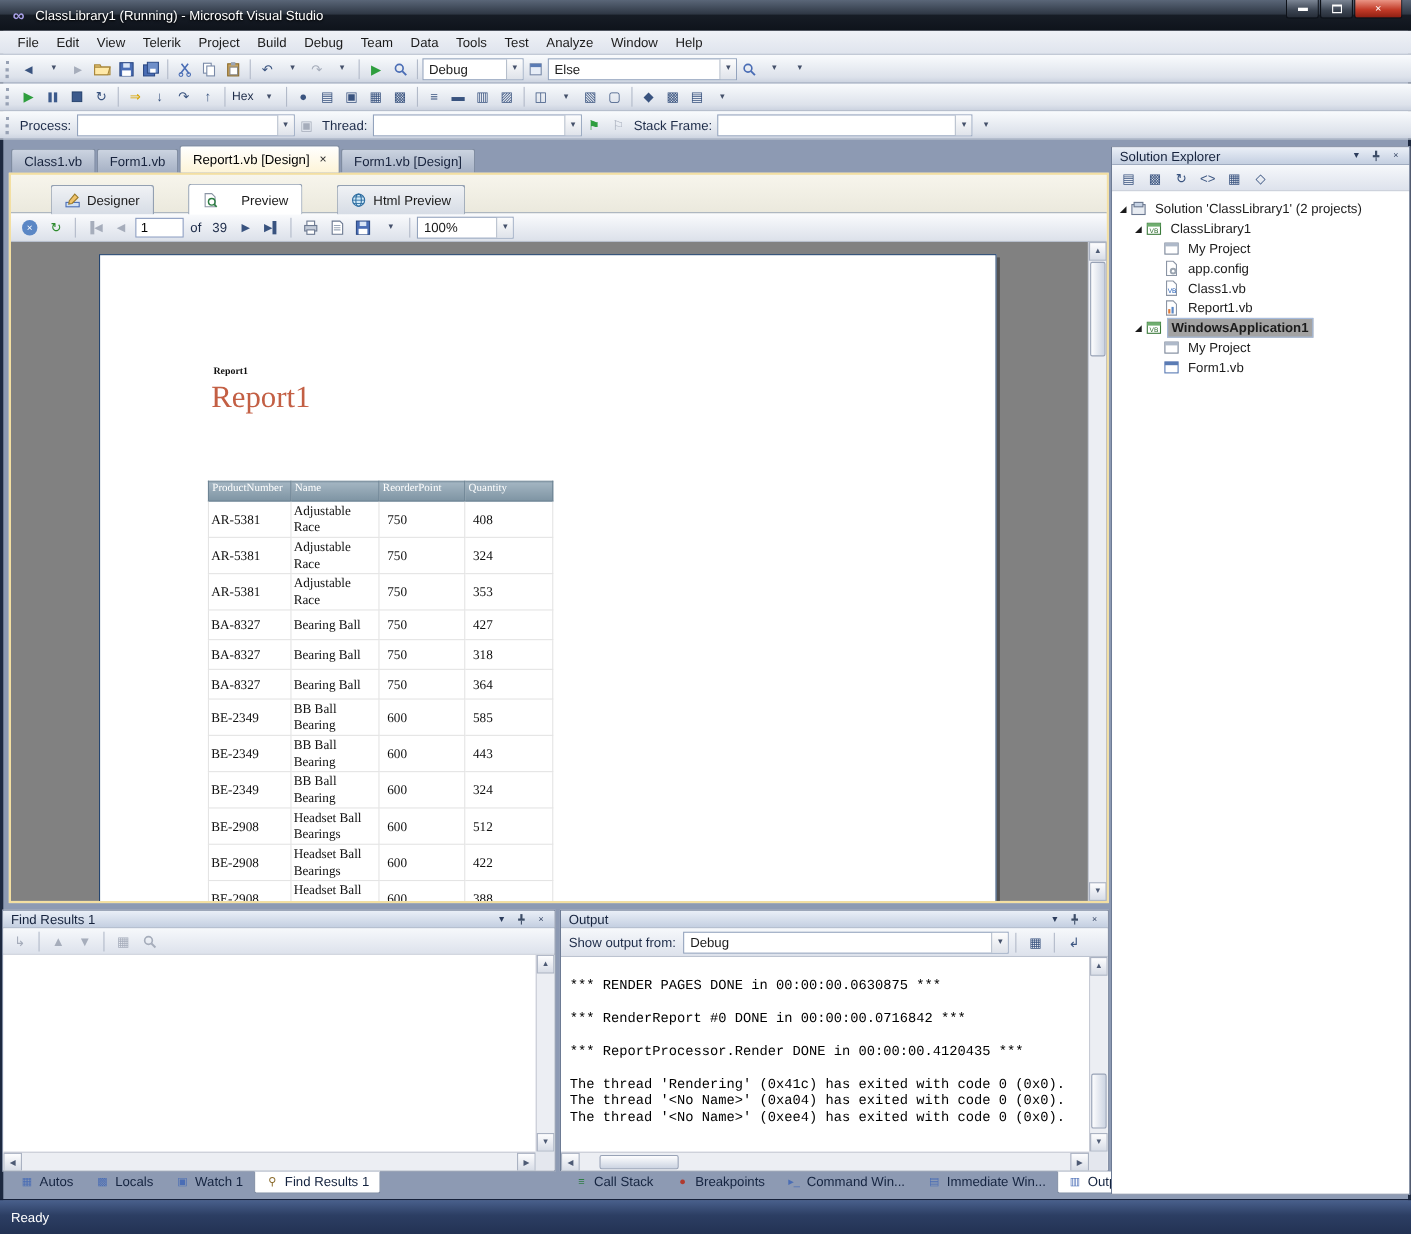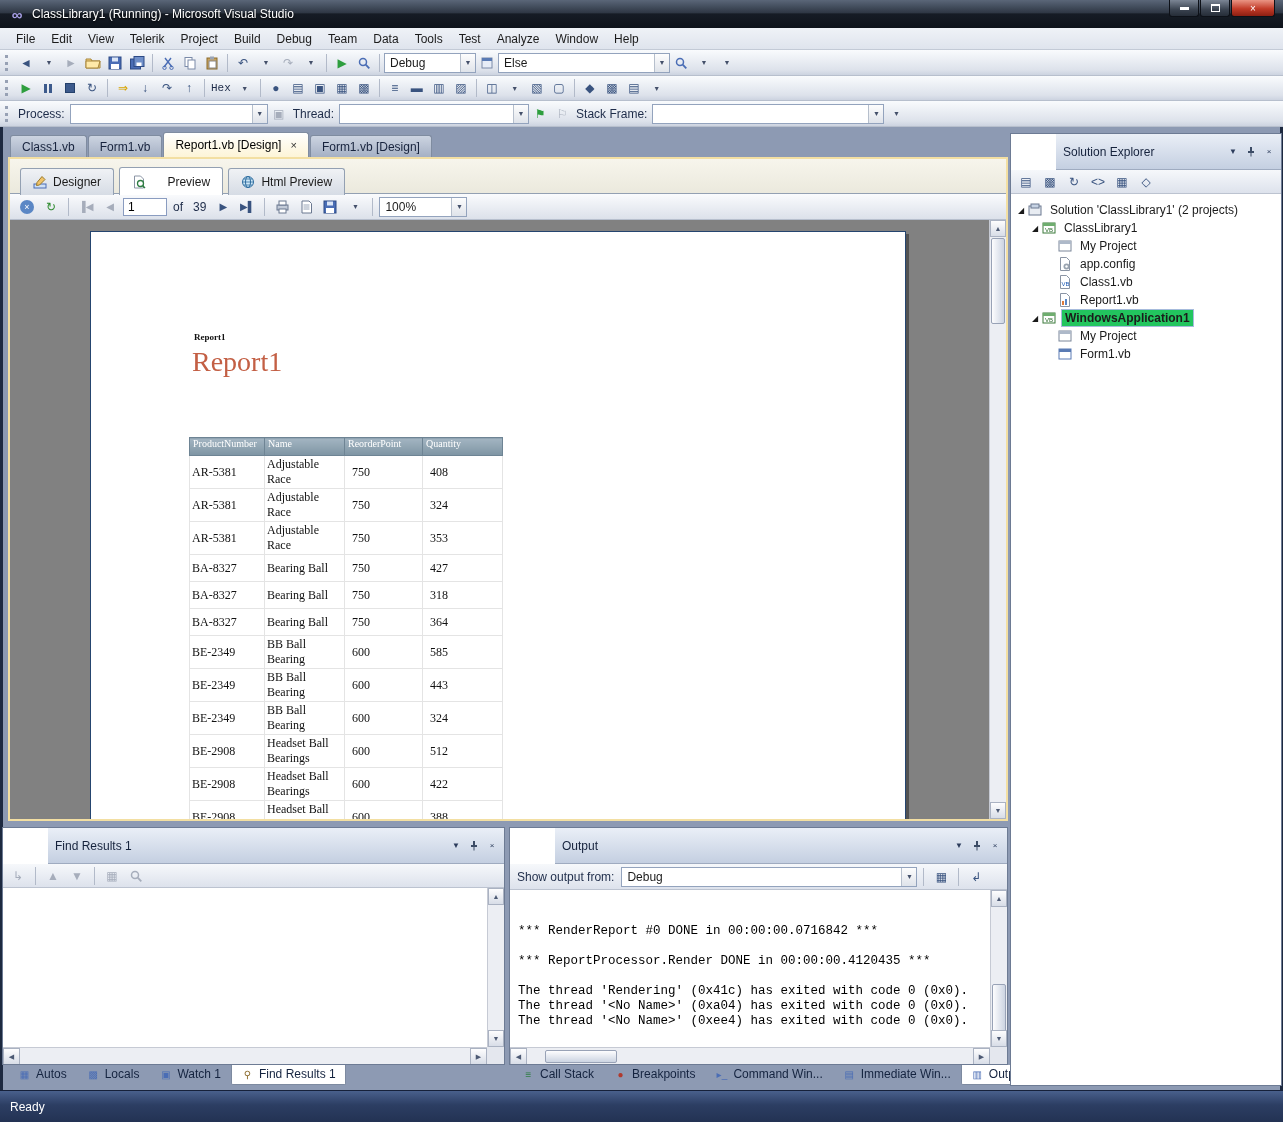--- a/index.html
+++ b/index.html
@@ -33,21 +33,21 @@
   .tbar { position:absolute; left:0; right:0; display:flex; align-items:center;
     background:linear-gradient(#f9fbfd,#dde2eb 80%,#ccd3e0); border-bottom:1px solid #b7bfcd; }
   .tb1 { top:50px; height:26px; }
   .tb2 { top:76px; height:25px; }
   .tb3 { top:101px; height:26px; }
   .grip { width:4px; height:16px; margin:0 6px 0 5px; border-left:3px dotted #97a1b4; }
   .tbtn { min-width:22px; height:20px; padding:0 2px; display:inline-flex; align-items:center;
     justify-content:center; color:#39537f; font-size:12px; border-radius:2px; }
   .tbtn.green { color:#2e9e3e; }
   .tbtn.dis { color:#a6adbb; }
-  .tbtn .txt { font-size:11px; color:#1e2c49;font-family:Liberation Mono, monospace; }
+  .tbtn .txt { font-size:11px; color:#1e2c49; }
   .tsep { width:1px; height:18px; background:#b2bac9; margin:0 4px; }
   .drop { font-size:7px; color:#44506a; margin-left:1px; }
   .combo { height:20px; background:#fff; border:1px solid #93a3bd; display:inline-flex; align-items:center; }
   .combo .cbtext { flex:1; padding:0 5px; white-space:nowrap; overflow:hidden; font-size:12px; }
   .combo .cbarrow { width:15px; height:100%; display:flex; align-items:center; justify-content:center;
     font-size:7px; background:linear-gradient(#fdfdfd,#dfe3ea); border-left:1px solid #b6bfcc; color:#44506a; }
   .tlabel { color:#1e2c49; margin:0 5px 0 3px; }
 
   
   .doc-tabs { position:absolute; top:131px; left:0; width:1008px; height:26px;
@@ -58,21 +58,21 @@
   .dtab.active { height:25px; background:linear-gradient(#ffffff,#fdf4d7); color:#000; z-index:2;margin-top:36px; }
   .close-x { margin-left:9px; font-size:11px; color:#333; line-height:1; }
 
   
   .editor { position:absolute; left:8px; top:157px; width:1000px; height:664px;
     border:2px solid #f3dfa2; background:#f1efe4; display:flex; flex-direction:column; }
   .view-tabs { height:35px; padding:7px 0 0 10px; border-bottom:1px solid #93a0b2;
     background:linear-gradient(#f7f5ec,#ebe9dd); }
   .vtab { display:inline-flex; align-items:center; gap:6px; height:27px; padding:0 12px;
     border:1px solid #93a0b2; border-bottom:none; border-radius:3px 3px 0 0;
-    background:linear-gradient(#f0f2f5,#d6dce5); margin-right:2px; position:relative; top:1px; }
+    background:linear-gradient(#f0f2f5,#d6dce5); margin-right:2px; position:relative; top:1px;margin-left:26px; }
   .vtab.active { background:#fff; height:28px; z-index:3;gap:21px; }
   .pv-toolbar { height:26px; display:flex; align-items:center; gap:2px; padding-left:6px;
     background:linear-gradient(#fafbfd,#dce1ea); border-bottom:1px solid #b7bfcd; }
   .circle-x { width:14px; height:14px; border-radius:50%; background:#5b87c5; color:#fff;
     display:inline-flex; align-items:center; justify-content:center; font-size:9px; }
   .page-input { width:44px; height:18px; border:1px solid #8a9cc0; font-size:12px; padding:0 4px;
     font-family:"Liberation Sans",sans-serif; }
   .of-lbl { margin:0 4px; color:#1e2c49; }
   .navg { font-size:10px; }
   .viewport { flex:1; position:relative; background:#818181; overflow:hidden; }
@@ -102,22 +102,22 @@
   .vsb .sb-btn { width:100%; }
   .vsb .sb-down { position:absolute; bottom:0; left:0; right:0; }
   .vthumb { position:absolute; left:1px; right:1px; background:linear-gradient(90deg,#fdfdfe,#ccd4e2);
     border:1px solid #98a2b6; border-radius:2px; }
   .hthumb { position:absolute; top:2px; height:13px; background:linear-gradient(#fdfdfe,#ccd4e2);
     border:1px solid #98a2b6; border-radius:2px; }
   .sb-corner { position:absolute; right:0; bottom:0; width:17px; height:17px; background:#e4e7ee; }
 
   
   .panel { position:absolute; border:1px solid #6d7b94; background:#fff; display:flex; flex-direction:column; }
-  .panel-title { height:36px; background:linear-gradient(#eaeff7,#c4cfe1); border-bottom:1px solid #9fabc0;
-    display:flex; align-items:center; padding:0 4px 0 7px; color:#15223c;margin-left:45px; }
+  .panel-title { height:16px; background:linear-gradient(#eaeff7,#c4cfe1); border-bottom:1px solid #9fabc0;
+    display:flex; align-items:center; padding:0 4px 0 7px; color:#15223c; }
   .pt-btn { width:16px; height:15px; margin-left:2px; display:flex; align-items:center;
     justify-content:center; font-size:8px; color:#2c3c5c; }
   .panel-toolbar { height:24px; display:flex; align-items:center; gap:2px; padding-left:4px;
     background:linear-gradient(#f6f8fb,#dde2ec); border-bottom:1px solid #bcc3d0; }
   .panel-body { flex:1; position:relative; background:#fff; overflow:hidden; }
   .out-wrap { position:absolute; inset:4px 17px 17px 8px; overflow:hidden; }
   .out-line { height:15px; font-family:"Liberation Mono",monospace; font-size:12.5px;
     white-space:pre; color:#000; }
 
   
@@ -129,21 +129,21 @@
     font-size:10px; }
 
   
   .solution-explorer { position:absolute; left:1010px; top:133px; width:272px; height:953px;
     border:1px solid #6d7b94; background:#fff; display:flex; flex-direction:column; }
   .se-tree { flex:1; background:#fff; padding-top:7px; overflow:hidden; }
   .tree-row { height:18px; display:flex; align-items:center; white-space:nowrap; }
   .tw-arrow { width:12px; font-size:8px; color:#1a1a1a; text-align:center; flex:0 0 12px; }
   .tree-ico { width:16px; height:16px; margin-right:4px; flex:0 0 16px; display:inline-flex; }
   .tree-lbl { padding:1px 3px; }
-  .tree-lbl.selected { background:#22c55e; border:1px solid #a6bbdc; font-weight:bold; }
+  .tree-lbl.selected { background:#a3a3a3; border:1px solid #a6bbdc; font-weight:bold; }
   .ind0 { padding-left:4px; } .ind1 { padding-left:18px; } .ind2 { padding-left:46px; }
 
   
   .statusbar { position:absolute; left:0; right:0; top:1090px; height:32px;
     background:linear-gradient(#49608c,#2c3e63 45%,#233253); border-top:1px solid #16213a;
     color:#fff; display:flex; align-items:center; padding-left:10px; }
 
   svg { display:block; }
   .svgbtn { display:inline-flex; align-items:center; justify-content:center; }
 </style>
@@ -598,20 +598,21 @@
         <span class="cbarrow">▼</span>
       </div>
       <span class="tsep"></span>
       <span class="tbtn">▦</span>
       <span class="tsep"></span>
       <span class="tbtn">↲</span>
     </div>
     <div class="panel-body">
       <div class="out-wrap">
         <div class="out-line"></div>
+        <div class="out-line">*** RENDER PAGES DONE in 00:00:00.0630875 ***</div>
         <div class="out-line"></div>
         <div class="out-line">*** RenderReport #0 DONE in 00:00:00.0716842 ***</div>
         <div class="out-line"></div>
         <div class="out-line">*** ReportProcessor.Render DONE in 00:00:00.4120435 ***</div>
         <div class="out-line"></div>
         <div class="out-line">The thread 'Rendering' (0x41c) has exited with code 0 (0x0).</div>
         <div class="out-line">The thread '&lt;No Name&gt;' (0xa04) has exited with code 0 (0x0).</div>
         <div class="out-line">The thread '&lt;No Name&gt;' (0xee4) has exited with code 0 (0x0).</div>
       </div>
       <div class="vsb" style="bottom:17px">

